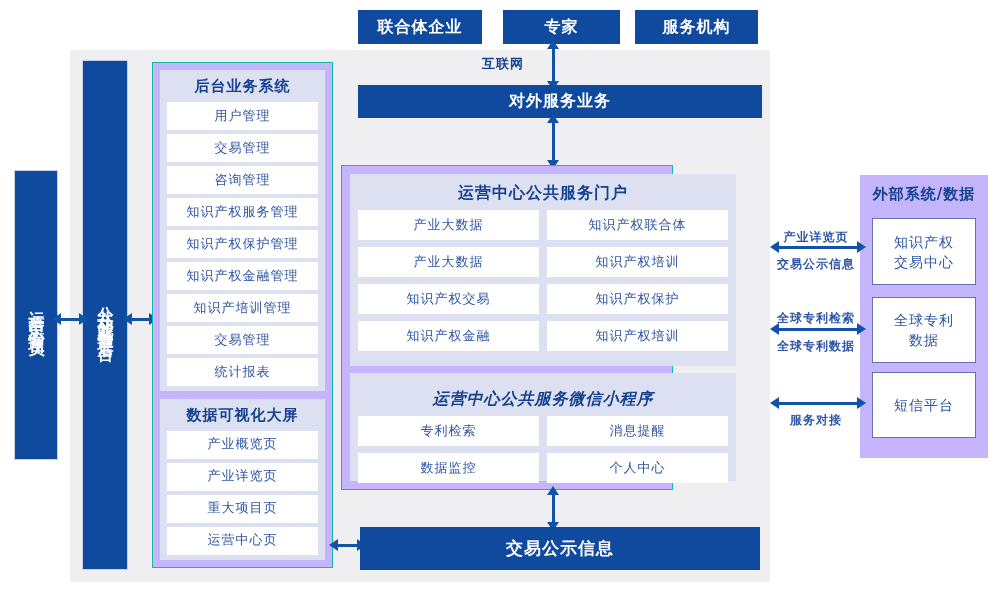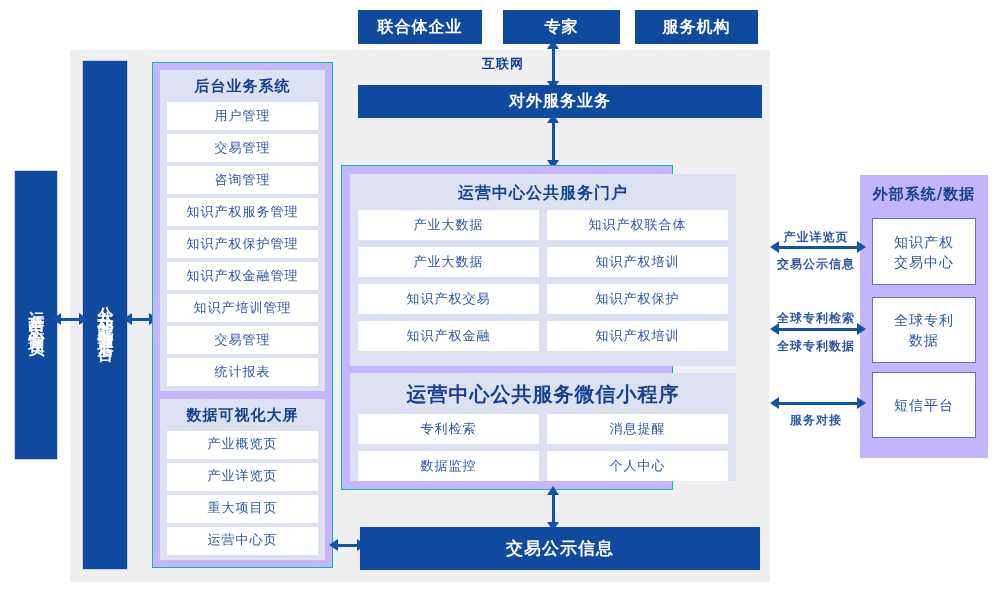--- a/index.html
+++ b/index.html
@@ -150,21 +150,21 @@
         <div class="cell">知识产权联合体</div>
         <div class="cell">产业大数据</div>
         <div class="cell">知识产权培训</div>
         <div class="cell">知识产权交易</div>
         <div class="cell">知识产权保护</div>
         <div class="cell">知识产权金融</div>
         <div class="cell">知识产权培训</div>
       </div>
     </div>
     <div class="lpanel" style="left:8px; top:207px; width:386px; height:108px;">
-      <div class="ptitle" style="font-size:20px; padding-top:8px;">运营中心公共服务微信小程序</div>
+      <div class="ptitle" style="font-size:16px; padding-top:16px;font-style:italic;">运营中心公共服务微信小程序</div>
       <div class="grid2">
         <div class="cell">专利检索</div>
         <div class="cell">消息提醒</div>
         <div class="cell">数据监控</div>
         <div class="cell">个人中心</div>
       </div>
     </div>
   </div>
 
   <div class="av" style="left:552px; top:494px; height:29px;"></div>

